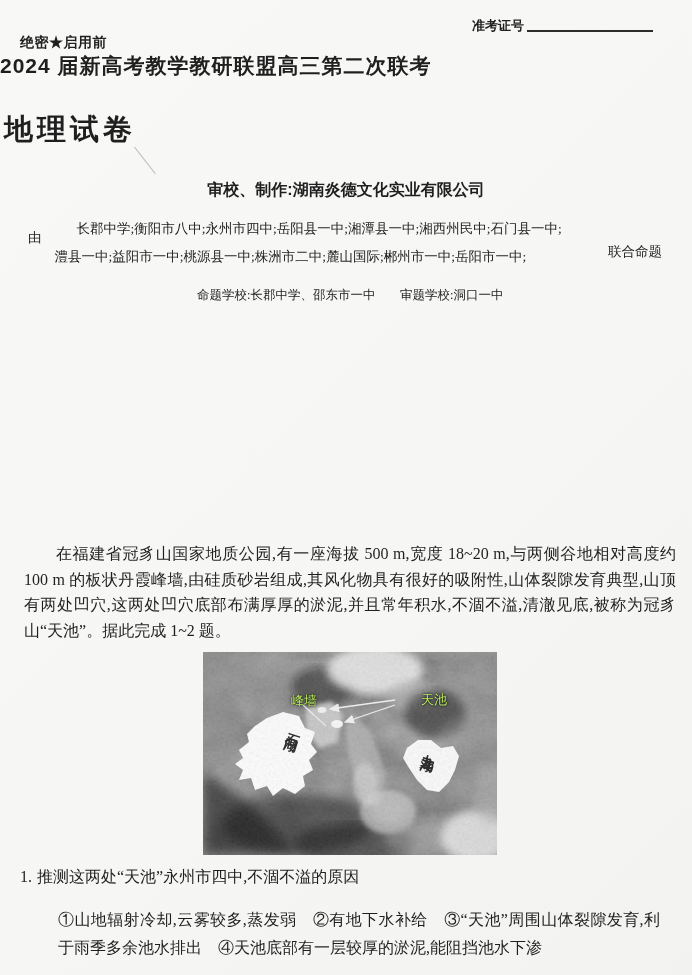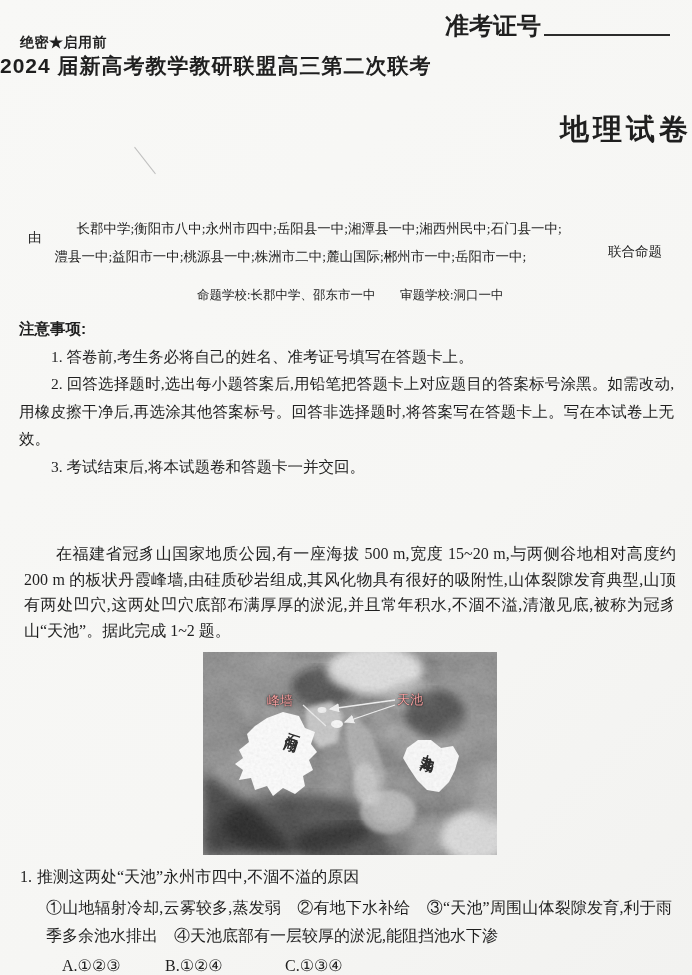--- a/index.html
+++ b/index.html
@@ -4,30 +4,30 @@
 <style>
   html,body { margin:0; padding:0; background:#e9e9e7; }
   .page {
     position:relative; width:692px; height:975px; margin:0 auto;
     background:linear-gradient(135deg,#f8f8f6 0%, #f6f6f4 60%, #f2f2f0 100%);
     color:#1f1f1f; font-family:"Liberation Serif", serif; overflow:hidden;
   }
   .sans { font-family:"Liberation Sans", sans-serif; }
   .abs { position:absolute; }
 
-  .admission { top:10px; left:445px; font-size:24px; font-weight:700; white-space:nowrap; }
+  .admission { top:10px; left:472px; font-size:13px; font-weight:700; white-space:nowrap; }
   .admission-blank { display:inline-block; width:126px; height:20px;
     border-bottom:2px solid #2c2c2c; margin-left:3px; vertical-align:-2px; }
 
   .secrecy { top:34px; left:20px; font-size:14px; font-weight:700; letter-spacing:.5px; }
 
   .exam-title { top:52px; left:0; width:100%; text-align:left;
     font-size:21px; font-weight:700; letter-spacing:1px; }
 
-  .subject-title { top:110px; left:0; width:100%; text-align:right;
+  .subject-title { top:110px; left:0; width:100%; text-align:left;
     font-size:29px; font-weight:700; letter-spacing:4px; text-indent:4px; }
 
   .producer { top:180px; left:0; width:100%; text-align:center;
     font-size:16px; font-weight:700; }
 
   .schools { top:205px; left:28px; width:560px; display:flex; align-items:center;
     gap:13px; font-size:13.5px; line-height:27.5px; color:#242424; }
   .school-lines { flex:1; }
   .school-lines .l1 { padding-left:22px;margin-top:10px; }
   .school-lines .l3 { padding-left:20px; }
@@ -42,29 +42,29 @@
   .notice p { margin:0; text-indent:32px; text-align:justify; }
 
   .section-head { top:487px; left:24px; width:652px; font-size:16px; line-height:27.5px; text-align:justify; }
   .section-head .hd { font-weight:700; font-family:"Liberation Sans", sans-serif; }
 
   .stem { top:541px; left:24px; width:652px; font-size:16px; line-height:25.5px;
     text-indent:32px; margin:0; text-align:justify; }
 
   .figure { top:652px; left:203px; width:294px; height:203px; background:#2a2a2a; }
   .figure svg { position:absolute; left:0; top:0; }
-  .photo-label-white { position:absolute; color:#fca5a5; font-size:13px; white-space:nowrap;
-    text-shadow:0 0 3px rgba(0,0,0,.9), 0 0 1px rgba(0,0,0,.9); }
+  .photo-label-white { position:absolute; color:#bef264; font-size:13px; white-space:nowrap;
+    text-shadow:0 0 3px rgba(0,0,0,.9), 0 0 1px rgba(0,0,0,.9);margin-left:24px; }
   .photo-label-dark { position:absolute; color:#2d2d2d; font-size:13.5px;
     writing-mode:vertical-rl; letter-spacing:2px; font-weight:700; }
 
   .q1 { top:863px; left:20px; width:656px; font-size:16px; }
   .q-line { line-height:27px; }
   .q-num { display:inline-block; margin-right:5px; }
-  .q-choices { margin:4px; padding-left:22px; line-height:27.5px; text-align:justify; }
+  .q-choices { margin:16px; padding-left:22px; line-height:27.5px; text-align:justify; }
   .q-options { position:relative; height:26px; margin-top:1px; }
   .q-options span { position:absolute; top:3px; white-space:nowrap; }
   .opt-a { left:18px;margin-left:24px; } .opt-b { left:145px; } .opt-c { left:265px; } .opt-d { left:410px;margin-top:24px; }
 
   .scratch { top:160px; left:128px; width:34px; height:1px; background:#a8a8a8;
     transform:rotate(52deg); opacity:.7; }
 </style>
 </head>
 <body>
 
@@ -75,44 +75,39 @@
   </div>
 
   <div class="abs secrecy sans">绝密★启用前</div>
 
   <div class="abs exam-title sans">2024 届新高考教学教研联盟高三第二次联考</div>
 
   <div class="abs subject-title sans">地理试卷</div>
 
   <div class="abs scratch"></div>
 
+  <div class="abs producer sans">审校、制作:湖南炎德文化实业有限公司</div>
 
   <div class="abs schools">
     <span>由</span>
     <div class="school-lines">
       <div class="l1">长郡中学;衡阳市八中;永州市四中;岳阳县一中;湘潭县一中;湘西州民中;石门县一中;</div>
       <div class="l2">澧县一中;益阳市一中;桃源县一中;株洲市二中;麓山国际;郴州市一中;岳阳市一中;</div>
     </div>
   </div>
   <div class="abs joint">联合命题</div>
 
   <div class="abs school-meta">
     <span class="proposer">命题学校:长郡中学、邵东市一中</span>
     <span class="reviewer">审题学校:洞口一中</span>
   </div>
 
-  <div class="abs notice">
-    <div class="notice-title">注意事项:</div>
-    <p>1. 答卷前,考生务必将自己的姓名、准考证号填写在答题卡上。</p>
-    <p>2. 回答选择题时,选出每小题答案后,用铅笔把答题卡上对应题目的答案标号涂黑。如需改动,用橡皮擦干净后,再选涂其他答案标号。回答非选择题时,将答案写在答题卡上。写在本试卷上无效。</p>
-    <p>3. 考试结束后,将本试题卷和答题卡一并交回。</p>
-  </div>
 
 
-  <p class="abs stem">在福建省冠豸山国家地质公园,有一座海拔 500 m,宽度 15~20 m,与两侧谷地相对高度约 200 m 的板状丹霞峰墙,由硅质砂岩组成,其风化物具有很好的吸附性,山体裂隙发育典型,山顶有两处凹穴,这两处凹穴底部布满厚厚的淤泥,并且常年积水,不涸不溢,清澈见底,被称为冠豸山“天池”。据此完成 1~2 题。</p>
+  <p class="abs stem">在福建省冠豸山国家地质公园,有一座海拔 500 m,宽度 18~20 m,与两侧谷地相对高度约 100 m 的板状丹霞峰墙,由硅质砂岩组成,其风化物具有很好的吸附性,山体裂隙发育典型,山顶有两处凹穴,这两处凹穴底部布满厚厚的淤泥,并且常年积水,不涸不溢,清澈见底,被称为冠豸山“天池”。据此完成 1~2 题。</p>
 
   <div class="abs figure">
     <svg width="294" height="203" viewBox="0 0 294 203">
       <defs>
         <filter id="rockTex" x="0" y="0" width="100%" height="100%">
           <feTurbulence type="fractalNoise" baseFrequency="0.02 0.028" numOctaves="5" seed="8" stitchTiles="stitch" result="n"></feTurbulence>
           <feColorMatrix in="n" type="matrix" values="0.45 0.45 0.45 0 0  0.45 0.45 0.45 0 0  0.45 0.45 0.45 0 0  0 0 0 0 1"></feColorMatrix>
         </filter>
         <filter id="grain" x="0" y="0" width="100%" height="100%">
           <feTurbulence type="fractalNoise" baseFrequency="0.35" numOctaves="2" seed="4" stitchTiles="stitch" result="g"></feTurbulence>

